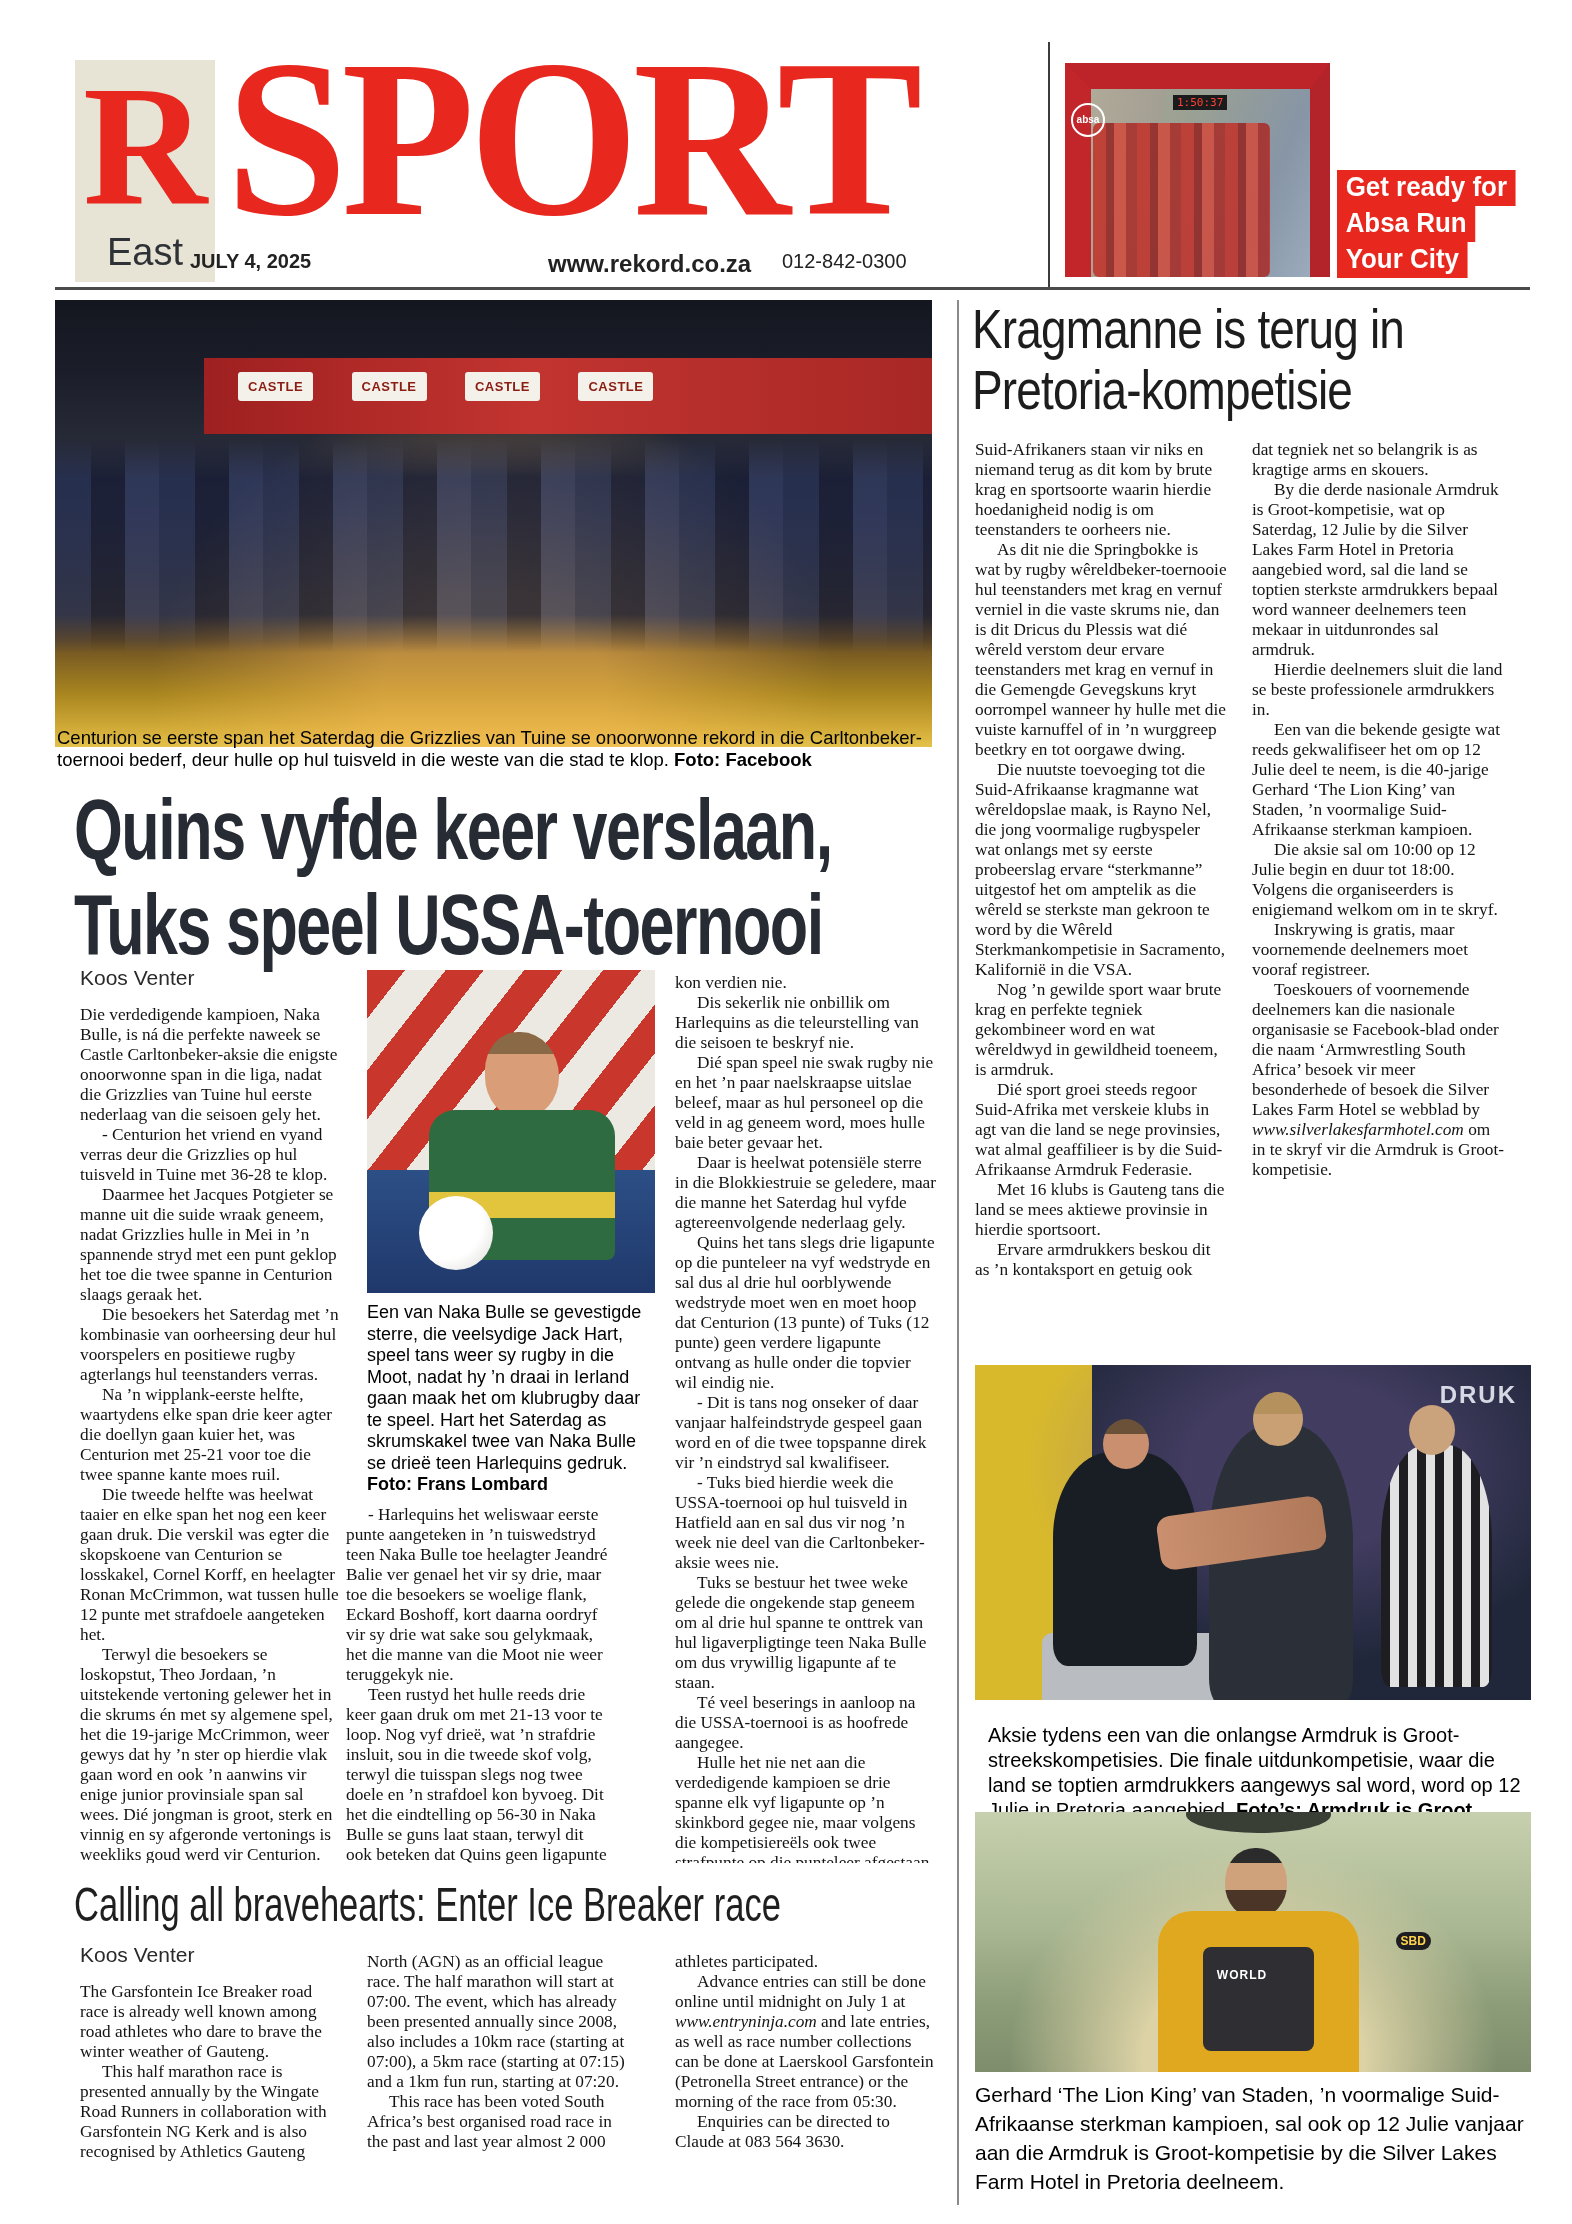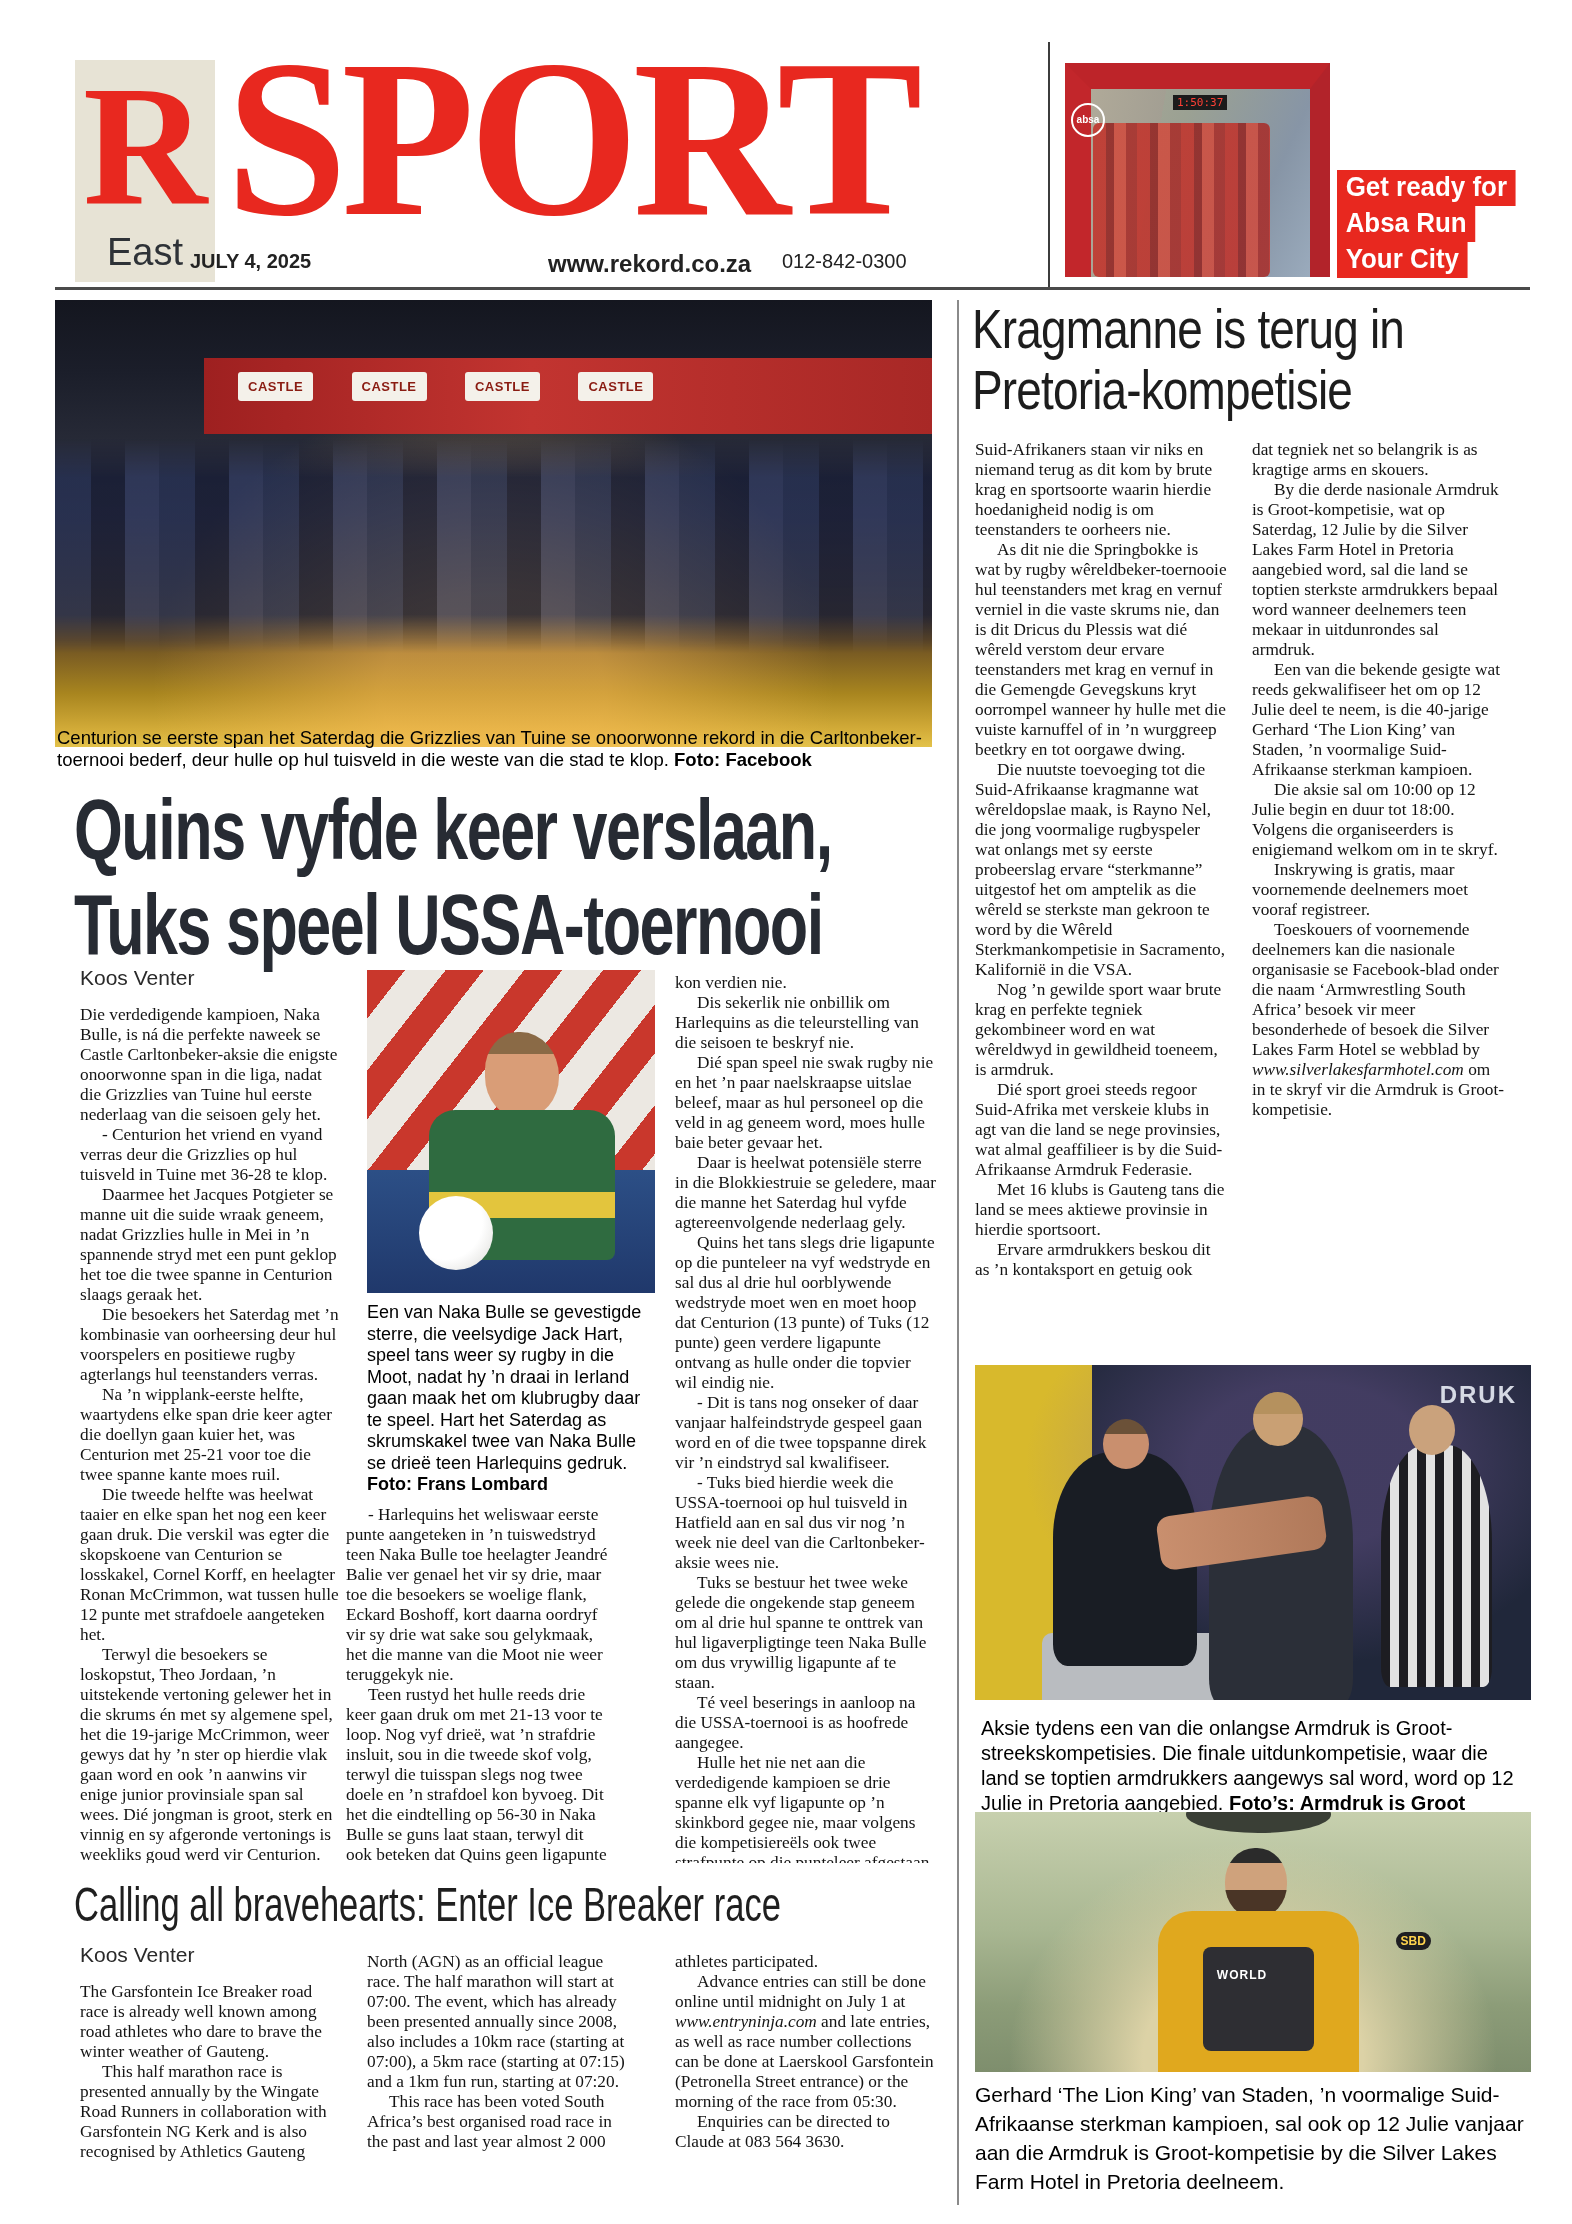--- a/index.html
+++ b/index.html
@@ -225,38 +225,39 @@
     <p>Die nuutste toevoeging tot die Suid-Afrikaanse kragmanne wat wêreldopslae maak, is Rayno Nel, die jong voormalige rugbyspeler wat onlangs met sy eerste probeerslag ervare “sterkmanne” uitgestof het om amptelik as die wêreld se sterkste man gekroon te word by die Wêreld Sterkmankompetisie in Sacramento, Kalifornië in die VSA.</p>
     <p>Nog ’n gewilde sport waar brute krag en perfekte tegniek gekombineer word en wat wêreldwyd in gewildheid toeneem, is armdruk.</p>
     <p>Dié sport groei steeds regoor Suid-Afrika met verskeie klubs in agt van die land se nege provinsies, wat almal geaffilieer is by die Suid-Afrikaanse Armdruk Federasie.</p>
     <p>Met 16 klubs is Gauteng tans die land se mees aktiewe provinsie in hierdie sportsoort.</p>
     <p>Ervare armdrukkers beskou dit as ’n kontaksport en getuig ook</p>
   </div>
 
   <div class="colbody" style="left:1252px;top:440px;width:252px;height:925px;">
     <p class="ni">dat tegniek net so belangrik is as kragtige arms en skouers.</p>
     <p>By die derde nasionale Armdruk is Groot-kompetisie, wat op Saterdag, 12 Julie by die Silver Lakes Farm Hotel in Pretoria aangebied word, sal die land se toptien sterkste armdrukkers bepaal word wanneer deelnemers teen mekaar in uitdunrondes sal armdruk.</p>
+    <p>Hierdie deelnemers sluit die land se beste professionele armdrukkers in.</p>
     <p>Een van die bekende gesigte wat reeds gekwalifiseer het om op 12 Julie deel te neem, is die 40-jarige Gerhard ‘The Lion King’ van Staden, ’n voormalige Suid-Afrikaanse sterkman kampioen.</p>
     <p>Die aksie sal om 10:00 op 12 Julie begin en duur tot 18:00. Volgens die organiseerders is enigiemand welkom om in te skryf.</p>
     <p>Inskrywing is gratis, maar voornemende deelnemers moet vooraf registreer.</p>
     <p><span>Toeskouers of voornemende deelnemers kan die nasionale organisasie se Facebook-blad onder die naam ‘Armwrestling South Africa’ besoek vir meer besonderhede of besoek die Silver Lakes Farm Hotel se webblad by </span><i>www.silverlakesfarmhotel.com</i><span> om in te skryf vir die Armdruk is Groot-kompetisie.</span></p>
   </div>
 
   <div class="arm-photo">
     <div class="aw-table"></div>
     <div class="aw-man-l"></div>
     <div class="aw-head-l"></div>
     <div class="aw-man-c"></div>
     <div class="aw-head-c"></div>
     <div class="aw-ref"></div>
     <div class="aw-head-r"></div>
     <div class="aw-arms"></div>
     <div class="aw-brand">DRUK</div>
   </div>
-  <p class="cap" style="left:975px;top:1710px;width:550px;font-size:20px;line-height:25px;margin:6px"><span>Aksie tydens een van die onlangse Armdruk is Groot-streekskompetisies. Die finale uitdunkompetisie, waar die land se toptien armdrukkers aangewys sal word, word op 12 Julie in Pretoria aangebied. </span><b>Foto’s: Armdruk is Groot</b></p>
+  <p class="cap" style="left:975px;top:1710px;width:550px;font-size:20px;line-height:25px;margin:13px"><span>Aksie tydens een van die onlangse Armdruk is Groot-streekskompetisies. Die finale uitdunkompetisie, waar die land se toptien armdrukkers aangewys sal word, word op 12 Julie in Pretoria aangebied. </span><b>Foto’s: Armdruk is Groot</b></p>
 
   <div class="strong-photo">
     <div class="sm-umbrella"></div>
     <div class="sm-head"></div>
     <div class="sm-torso"></div>
     <div class="sm-panel"></div>
     <div class="sm-label sm-world">WORLD</div>
     <div class="sm-label sm-sbd">SBD</div>
   </div>
   <p class="cap" style="left:975px;top:2080px;width:550px;font-size:21px;line-height:29px;margin:0">Gerhard ‘The Lion King’ van Staden, ’n voormalige Suid-Afrikaanse sterkman kampioen, sal ook op 12 Julie vanjaar aan die Armdruk is Groot-kompetisie by die Silver Lakes Farm Hotel in Pretoria deelneem.</p>

